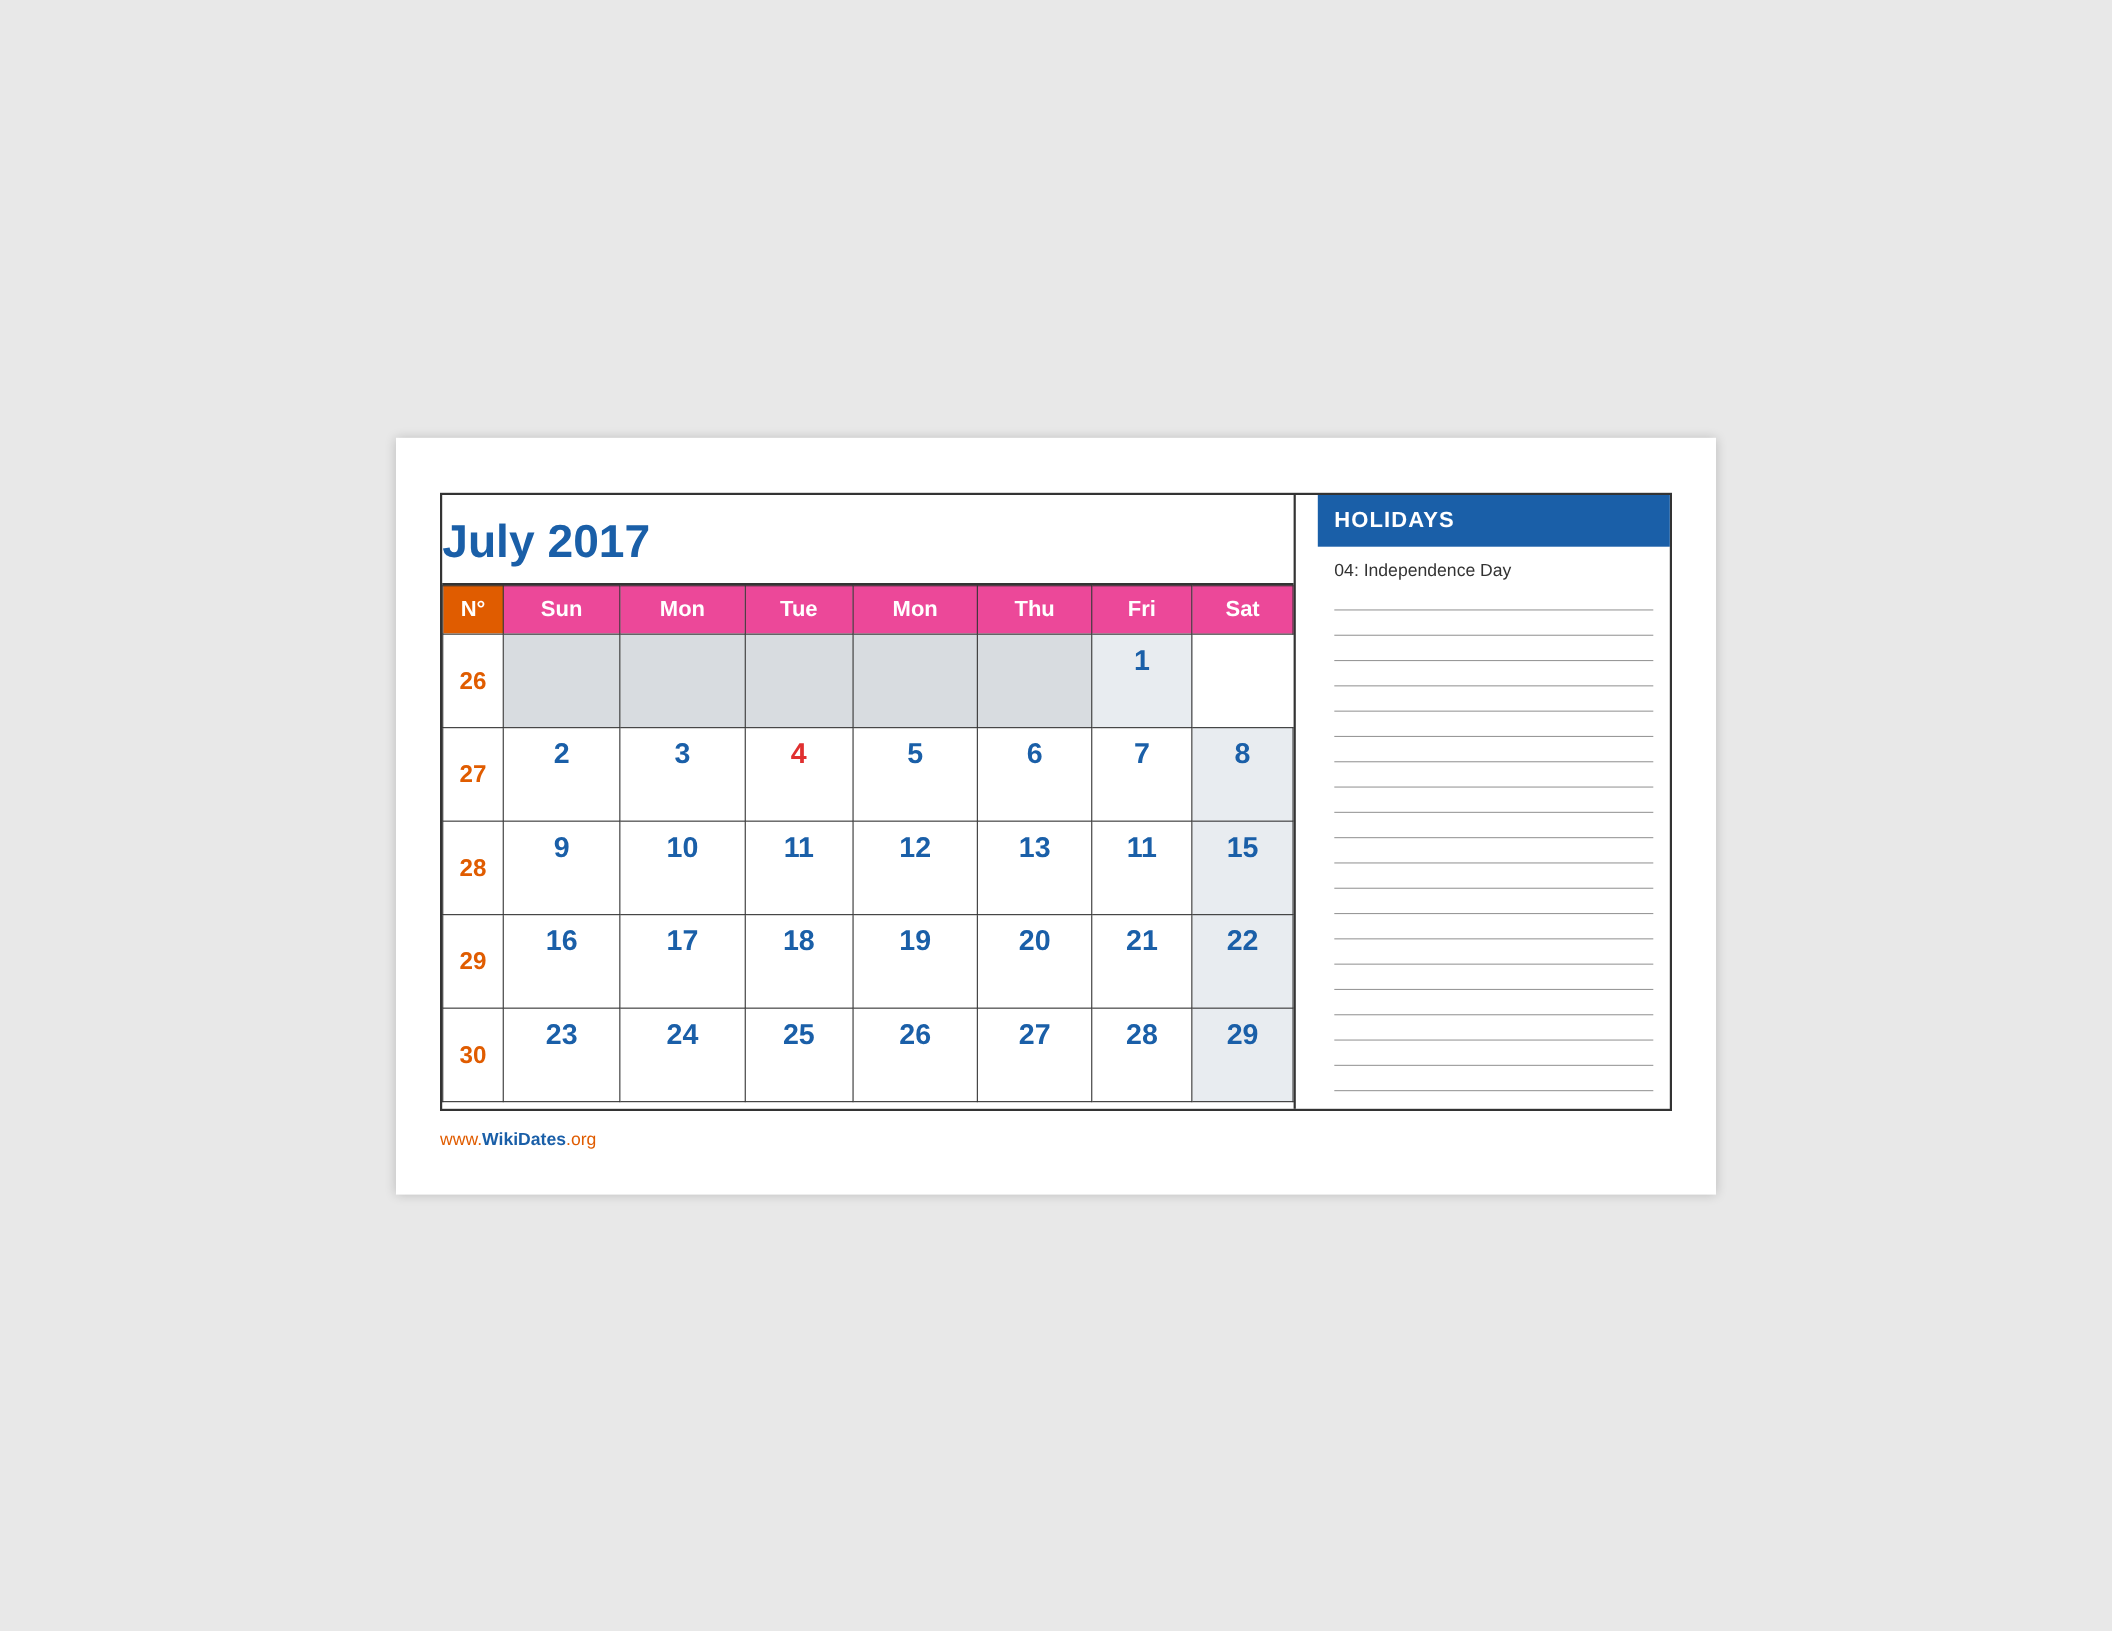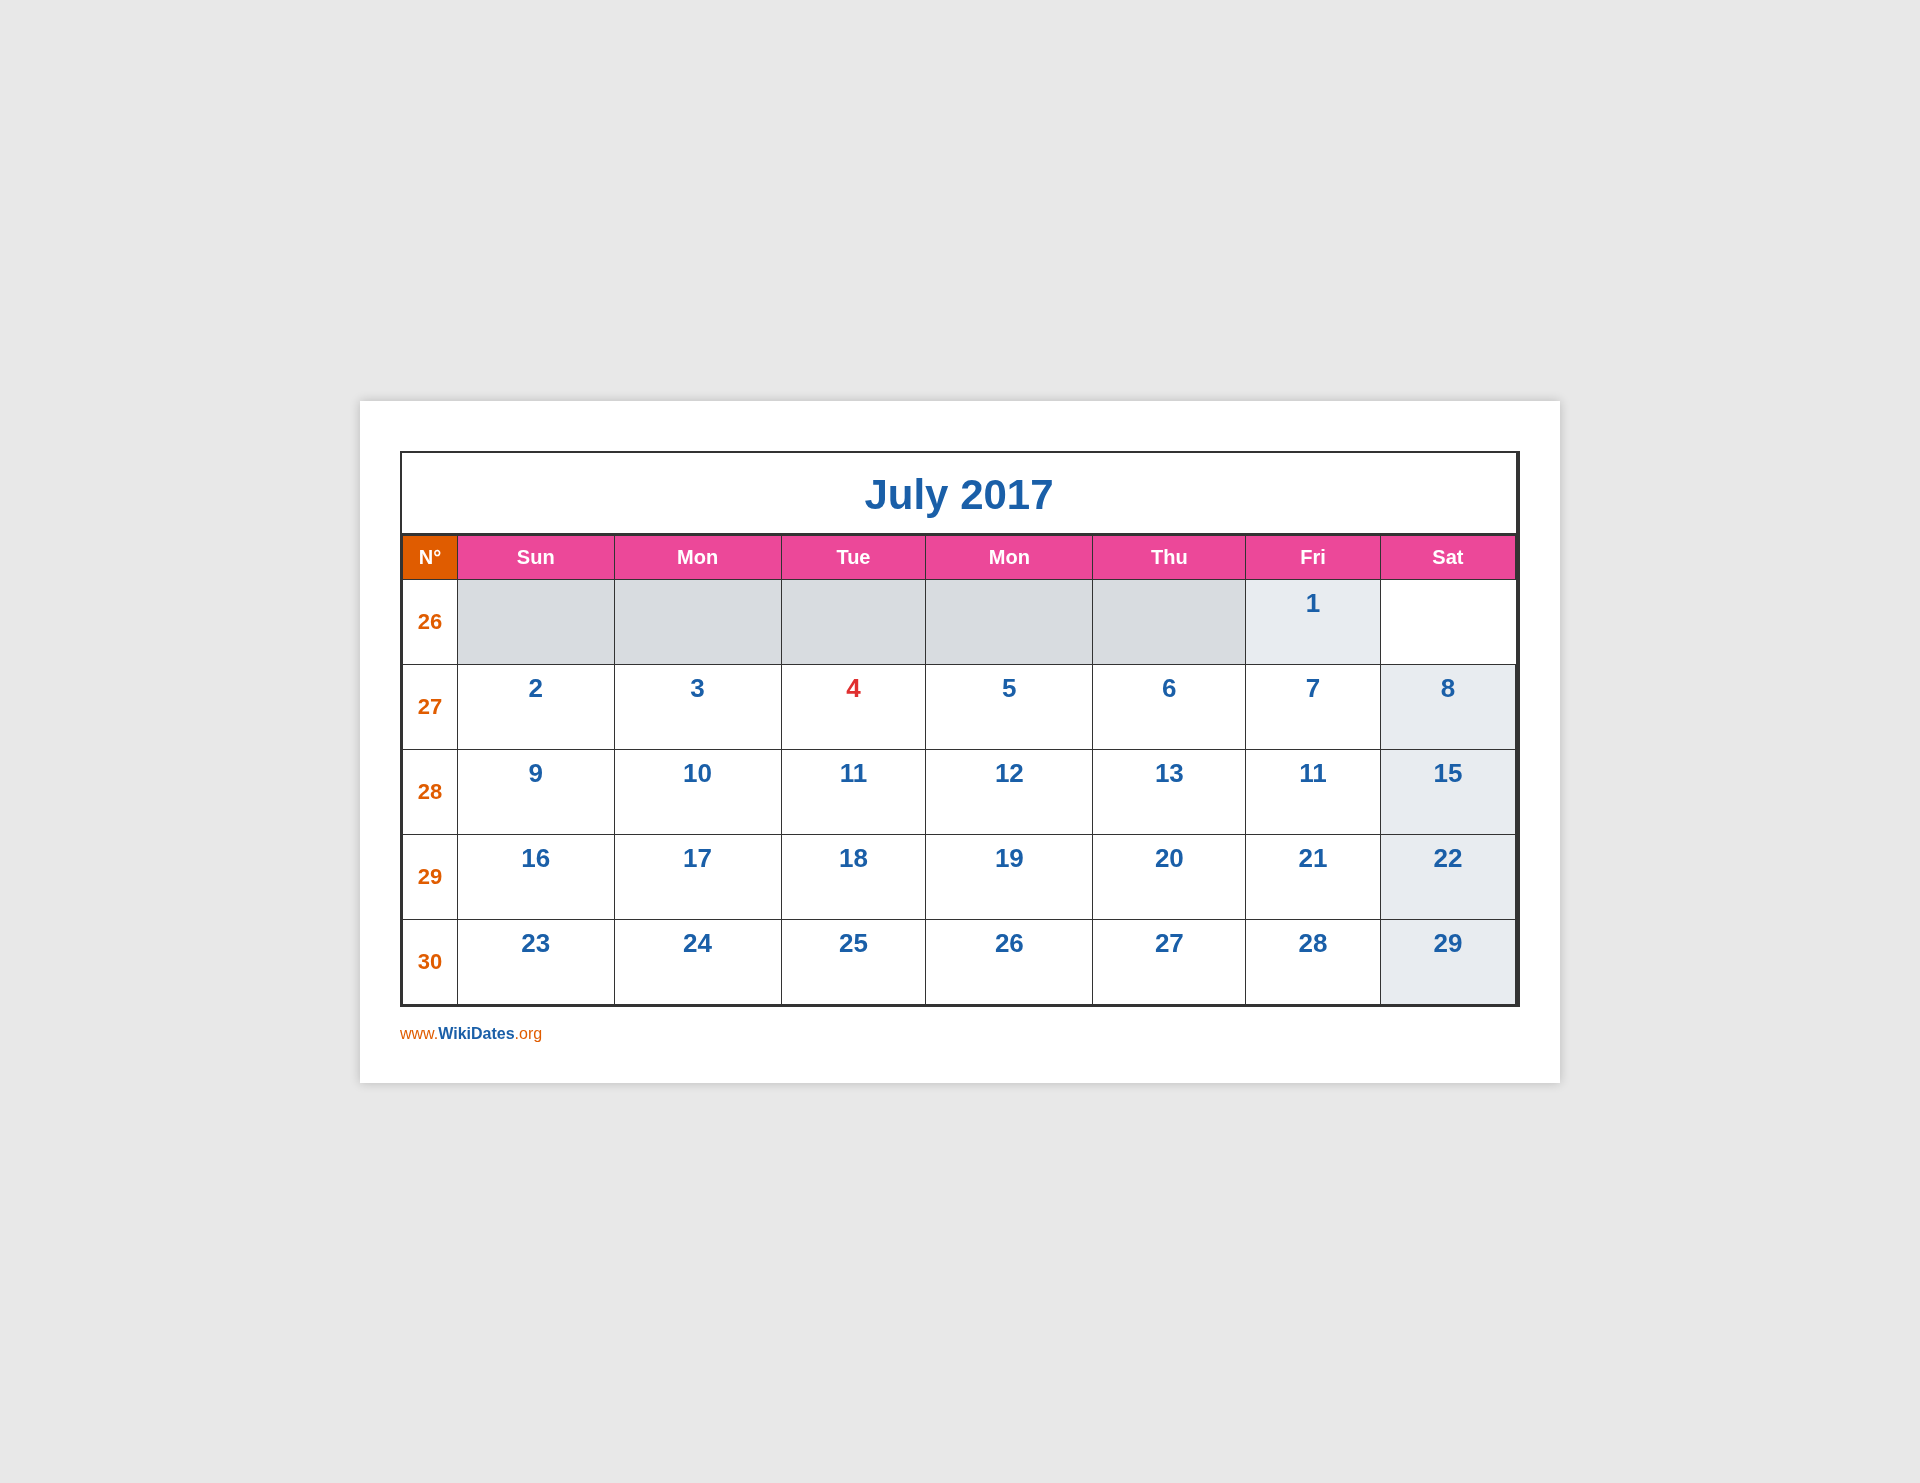--- a/index.html
+++ b/index.html
@@ -21,21 +21,21 @@
       display: flex;
       gap: 20px;
       border: 2px solid #333;
     }
     
     .calendar-section {
       flex: 1;
       border-right: 2px solid #333;
     }
     .calendar-title {
-      text-align: center;
+      text-align: left;
       padding: 18px 0 14px 0;
       font-size: 42px;
       font-weight: bold;
       color: #1a5fa8;
       border-bottom: 2px solid #333;
     }
     .calendar-grid {
       width: 100%;
       border-collapse: collapse;
     }
@@ -210,19 +210,47 @@
               <td class="day-blue">25</td>
               <td class="day-blue">26</td>
               <td class="day-blue">27</td>
               <td class="day-blue">28</td>
               <td class="day-sat">29</td>
             </tr>
           </tbody>
       </table>
     </div>
 
+    <div class="holidays-section">
+      <div class="holidays-header">HOLIDAYS</div>
+      <div class="holidays-list">
+        <div class="holiday-item">04:  Independence Day</div>
+      </div>
+      <div class="lines-section">
+        <hr class="line-rule">
+        <hr class="line-rule">
+        <hr class="line-rule">
+        <hr class="line-rule">
+        <hr class="line-rule">
+        <hr class="line-rule">
+        <hr class="line-rule">
+        <hr class="line-rule">
+        <hr class="line-rule">
+        <hr class="line-rule">
+        <hr class="line-rule">
+        <hr class="line-rule">
+        <hr class="line-rule">
+        <hr class="line-rule">
+        <hr class="line-rule">
+        <hr class="line-rule">
+        <hr class="line-rule">
+        <hr class="line-rule">
+        <hr class="line-rule">
+        <hr class="line-rule">
+      </div>
+    </div>
 
   </div>
 
   <div class="footer">
     <span class="www">www.</span><span class="wiki">Wiki</span><span class="dates">Dates</span><span class="org">.org</span>
   </div>
 </div>
 
 </body></html>

